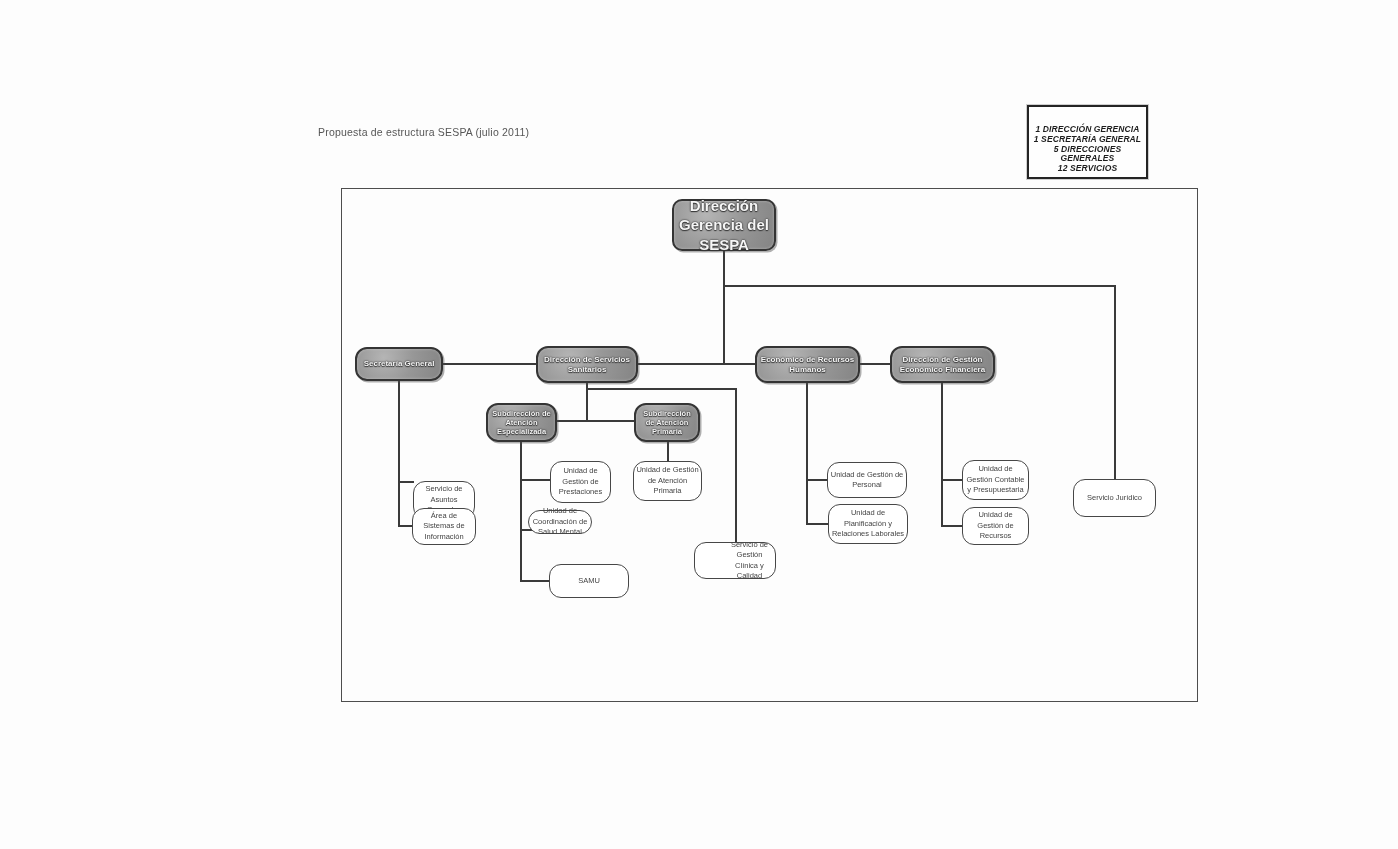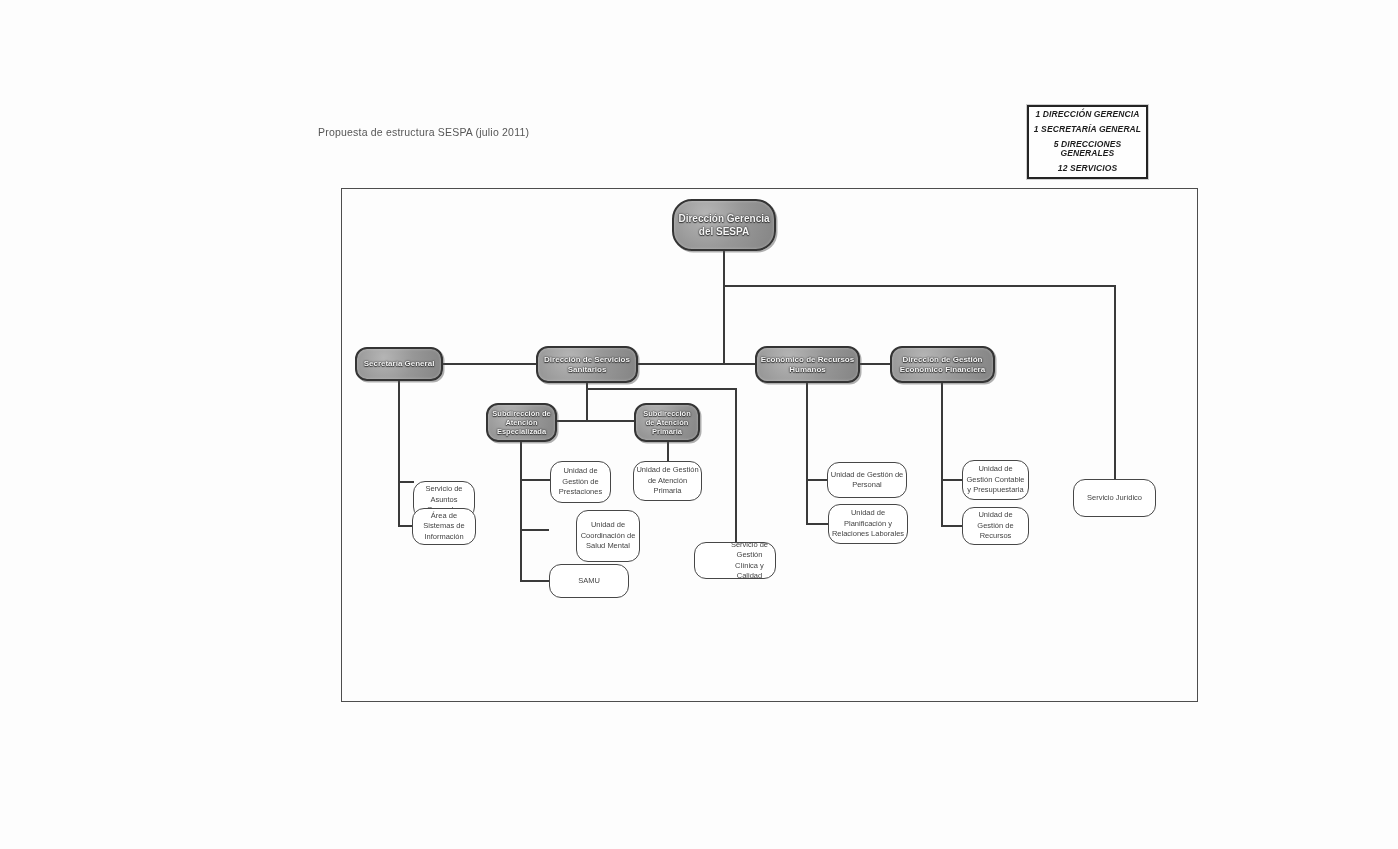--- a/index.html
+++ b/index.html
@@ -9,21 +9,21 @@
     font-family:"Liberation Sans","DejaVu Sans",sans-serif;
   }
   .doc-title{
     position:absolute;left:318px;top:126px;
     font-size:10.5px;color:#565656;letter-spacing:.2px;white-space:nowrap;
   }
   .legend{
     position:absolute;left:1027px;top:105px;width:121px;height:74px;
     border:2px solid #242424;background:#fefefe;
     box-shadow:0 0 0 1px #cfcfcf;
-    display:flex;flex-direction:column;justify-content:space-between;
+    display:flex;flex-direction:column;justify-content:flex-end;
     padding:3px 2px;box-sizing:border-box;
   }
   .legend-line{
     font-size:8.5px;font-weight:bold;font-style:italic;color:#1d1d1d;
     text-align:center;line-height:1.15;letter-spacing:.1px;
   }
   .frame{
     position:absolute;left:341px;top:188px;width:857px;height:514px;
     border:1.5px solid #4d4d4d;box-sizing:border-box;background:transparent;
   }
@@ -35,21 +35,21 @@
   }
   .node span{display:block;padding:1px 2px;}
   .gray{
     background:radial-gradient(circle at 32% 28%, #b5b5b5 0%, #979797 48%, #848484 100%);
     border:2px solid #343434;
     color:#f6f6f6;font-weight:bold;
     text-shadow:0 0 2px #2e2e2e,0 1px 1px #3a3a3a,0 0 1px #2e2e2e;
     box-shadow:1.5px 1.5px 0 rgba(80,80,80,.45), inset 0 0 3px rgba(255,255,255,.35);
     font-size:8px;line-height:1.25;
   }
-  .gray.root-node{font-size:10px;line-height:1.3;border-radius:20px;}
+  .gray.root-node{font-size:15px;line-height:1.3;border-radius:10px;}
   .gray.small{font-size:7.5px;line-height:1.2;}
   .white{
     background:#ffffff;
     border:1.5px solid #474747;
     color:#444444;font-size:7.5px;line-height:1.4;
   }
 </style>
 </head>
 <body>
 
@@ -111,21 +111,21 @@
   </div>
 
   <div class="node white" style="left:412px;top:508px;width:64px;height:37px;">
     <span>Área de Sistemas de Información</span>
   </div>
 
   <div class="node white" style="left:550px;top:461px;width:61px;height:42px;">
     <span>Unidad de Gestión de Prestaciones</span>
   </div>
 
-  <div class="node white" style="left:576px;top:510px;width:64px;height:52px;">
+  <div class="node white" style="left:528px;top:510px;width:64px;height:24px;">
     <span>Unidad de Coordinación de Salud Mental</span>
   </div>
 
   <div class="node white" style="left:549px;top:564px;width:80px;height:34px;">
     <span>SAMU</span>
   </div>
 
   <div class="node white" style="left:633px;top:461px;width:69px;height:40px;">
     <span>Unidad de Gestión de Atención Primaria</span>
   </div>

